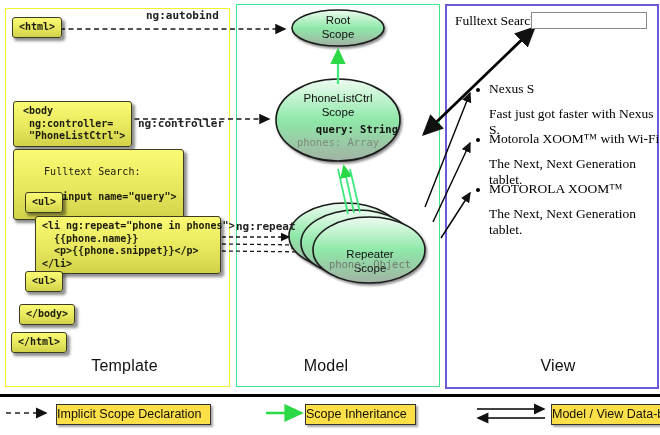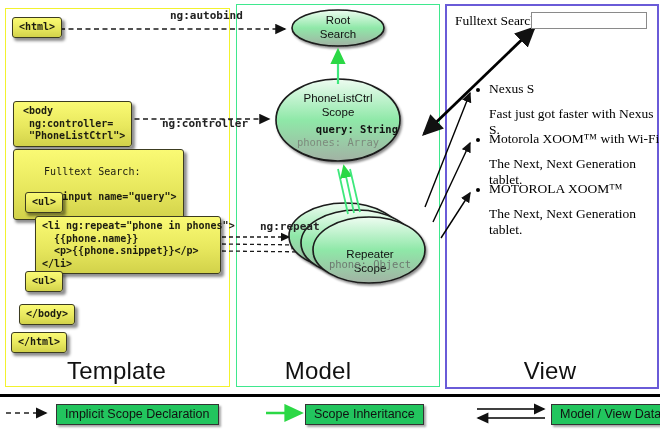--- a/index.html
+++ b/index.html
@@ -1,50 +1,50 @@
 <!DOCTYPE html>
 <html><head>
 <meta charset="utf-8">
 <style>
   html,body{margin:0;padding:0;background:#fff;}
   #stage{position:relative;width:660px;height:435px;background:#fff;overflow:hidden;
          font-family:"Liberation Sans",sans-serif;}
   .col{position:absolute;background:transparent;}
-  .col-label{position:absolute;text-align:center;font-size:24px;color:#111;letter-spacing:.2px;}
+  .col-label{position:absolute;text-align:center;font-size:16px;color:#111;letter-spacing:.2px;padding-left:8px;}
   #svg-layer{position:absolute;left:0;top:0;width:660px;height:435px;pointer-events:none;}
 
   
   .code-box{position:absolute;
     background:linear-gradient(180deg,#fafa74 0%,#e8e85e 55%,#d2d24a 100%);
     border:1.5px solid #3c3c20;border-radius:3px;
     box-shadow:2.5px 3px 3px rgba(0,0,0,.45);
     font-family:"DejaVu Sans Mono","Liberation Mono",monospace;
     font-size:10px;font-weight:bold;color:#1c1c10;
     padding:3px 6px;line-height:1.25;white-space:pre;}
   .ann{position:absolute;font-family:"DejaVu Sans Mono","Liberation Mono",monospace;
-    font-size:11px;font-weight:bold;color:#222;margin-left:24px;}
+    font-size:11px;font-weight:bold;color:#222;}
 
   
   .etext{position:absolute;text-align:center;color:#101010;font-size:11.5px;line-height:1.2;white-space:pre;}
   .eprop{position:absolute;text-align:center;font-family:"DejaVu Sans Mono","Liberation Mono",monospace;
     font-size:10.5px;line-height:1.25;white-space:pre;}
 
   
   .serif{font-family:"Liberation Serif",serif;color:#000;}
   .view-label{position:absolute;font-size:13.5px;}
   .view-input{position:absolute;width:110px;height:15px;border:1px solid #8a8a8a;
     background:#fff;font-size:12px;padding:0 2px;}
   .v-item-title{position:absolute;font-size:13.5px;}
   .v-item-desc{position:absolute;font-size:13.5px;}
   .bullet{position:absolute;width:4px;height:4px;border-radius:50%;background:#000;}
 
   
   #separator{position:absolute;left:0;top:394px;width:660px;height:2.5px;background:#000;}
-  .legend-box{position:absolute;background:#22c55e;border:1.5px solid #333;
-    box-shadow:2px 2px 2px rgba(0,0,0,.35);padding:2px 8px 3px 8px;
+  .legend-box{position:absolute;background:#fde047;border:1.5px solid #333;
+    box-shadow:2px 2px 2px rgba(0,0,0,.35);padding:2px 8px 3px 0;
     font-size:12.5px;color:#111;white-space:nowrap;}
 </style>
 </head>
 <body>
 
 <div id="stage">
 
   <div class="col" style="left:5px;top:8px;width:223px;height:377px;border:1.5px solid #f2f22e;"></div>
   <div class="col" style="left:236px;top:4px;width:202px;height:381px;border:1.5px solid #3fe88e;"></div>
   <div class="col" style="left:445px;top:4px;width:210px;height:381px;border:2px solid #6a5bd8;"></div>
@@ -113,21 +113,21 @@
 &lt;/li&gt;</div>
   <div class="code-box" style="left:25px;top:271px;">&lt;ul&gt;</div>
   <div class="code-box" style="left:19px;top:304px;">&lt;/body&gt;</div>
   <div class="code-box" style="left:11px;top:332px;">&lt;/html&gt;</div>
 
   <div class="ann" style="left:146px;top:9px;">ng:autobind</div>
   <div class="ann" style="left:138px;top:117px;">ng:controller</div>
   <div class="ann" style="left:236px;top:220px;">ng:repeat</div>
 
   <div class="etext" style="left:298px;top:14px;width:80px;">Root
-Search</div>
+Scope</div>
   <div class="etext" style="left:278px;top:92px;width:120px;">PhoneListCtrl
 Scope</div>
   <div class="eprop" style="left:278px;top:123px;width:120px;font-weight:bold;color:#111;text-align:right;">query: String</div>
   <div class="eprop" style="left:278px;top:136px;width:120px;color:#7d8a7d;">phones: Array</div>
   <div class="etext" style="left:320px;top:229px;width:100px;margin-top:19px;">Repeater
 Scope</div>
   <div class="eprop" style="left:320px;top:258px;width:100px;color:#6d7a70;">phone: Object</div>
 
   <div class="view-label serif" style="left:455px;top:13px;">Fulltext Search:</div>
   <input class="view-input" style="left: 531px; top: 12px;" value="">

